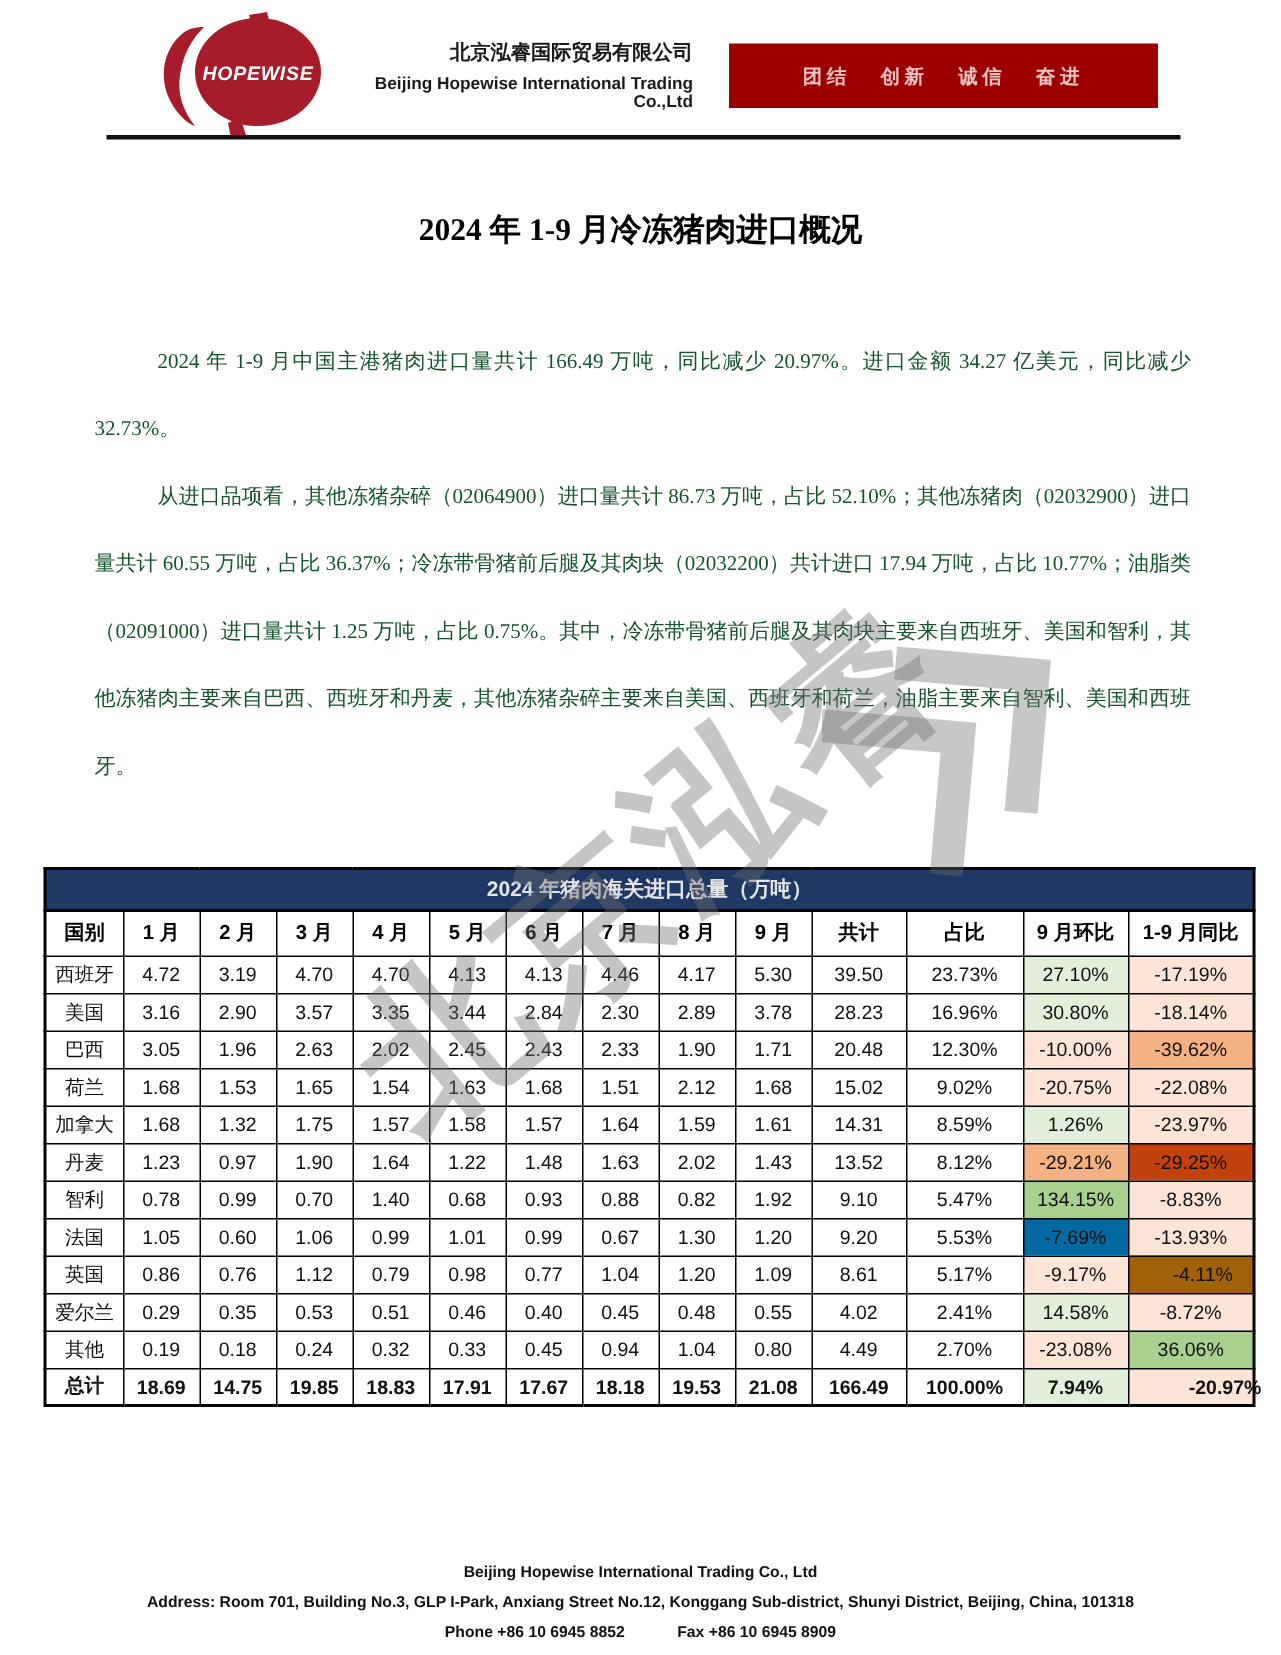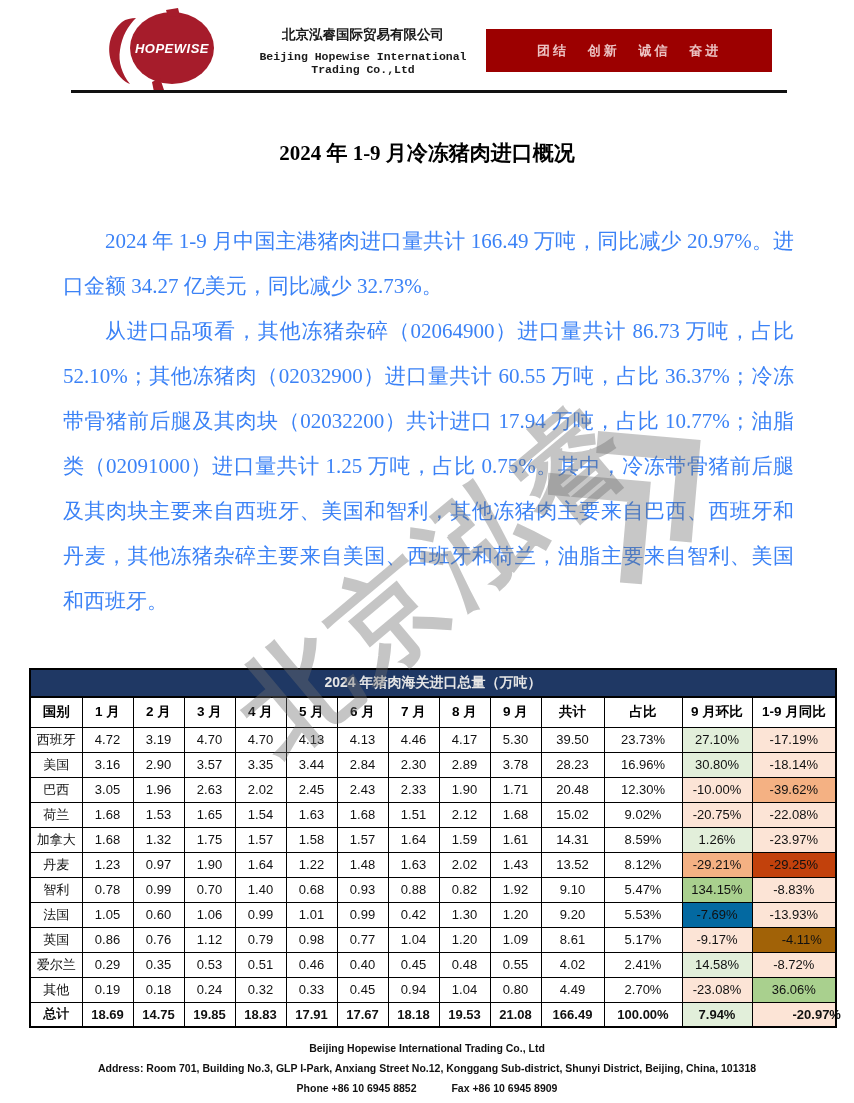--- a/index.html
+++ b/index.html
@@ -11,47 +11,47 @@
     color: #1a1a1a;
   }
 
   
   .header { position: relative; height: 95px; }
   .logo { position: absolute; left: 100px; top: 8px; width: 120px; height: 84px; text-align: center; }
   .logo svg { width: 100%; height: 100%; }
   .logo .red-fill { fill: var(--logo-red, #A61C2B); }
   .logo-text { font-family: "Liberation Sans", sans-serif; font-style: italic; font-weight: bold; fill: #ffffff; font-size: 13px; letter-spacing: 0.5px; }
   .company-block {
-    position: absolute; left: 238px; top: 26px; width: 250px; text-align: center;
-    font-family: Liberation Mono, monospace;
+    position: absolute; left: 212px; top: 26px; width: 250px; text-align: right;
+    font-family: Liberation Sans, sans-serif;
   }
   .company-cn { font-size: 13.5px; font-weight: bold; margin-bottom: 6px; }
   .company-en { font-size: 11.5px; font-weight: bold; }
   .banner {
     position: absolute; left: 486px; top: 29px; width: 286px; height: 43px;
     background: var(--banner-red, #9C0000);
     display: flex; align-items: center; justify-content: center;
   }
   .banner-slogan {
     color: #ecc2c2; font-weight: bold; font-size: 13px; letter-spacing: 3px;
-    font-family: Liberation Serif, serif; white-space: pre;
+    font-family: Liberation Sans, sans-serif; white-space: pre;
   }
   .header-rule { position: absolute; left: 71px; right: 67px; top: 90px; height: 3px; background: #111; }
 
   
   .doc-title {
     margin-top: 44px; text-align: center;
     font-size: 21px; font-weight: bold; color: #000;
   }
 
   
   .body-text { margin: 52px 60px 0 63px; }
   .body-text p {
-    font-size: 21px; line-height: 45px; text-align: justify;
-    text-indent: 42px; color: #3b82f6; font-family: Liberation Serif, serif;
+    font-size: 14px; line-height: 45px; text-align: justify;
+    text-indent: 42px; color: #14532d; font-family: Liberation Serif, serif;
   }
 
   
   .table-wrap { margin: 44px 27px 0 29px; }
   table {
     width: 798px; border-collapse: collapse; table-layout: fixed;
     font-family: "Liberation Sans", sans-serif;
   }
   col.c-country { width: 52px; }
   col.c-month   { width: 51px; }
@@ -282,21 +282,21 @@
           <td style="background-color: rgb(252, 228, 214);">-8.83%</td>
         </tr>
         <tr>
           <td>法国</td>
           <td>1.05</td>
           <td>0.60</td>
           <td>1.06</td>
           <td>0.99</td>
           <td>1.01</td>
           <td>0.99</td>
-          <td>0.42</td>
+          <td>0.67</td>
           <td>1.30</td>
           <td>1.20</td>
           <td>9.20</td>
           <td>5.53%</td>
           <td style="background-color: #0369a1;">-7.69%</td>
           <td style="background-color: rgb(252, 228, 214);">-13.93%</td>
         </tr>
         <tr>
           <td>英国</td>
           <td>0.86</td>

